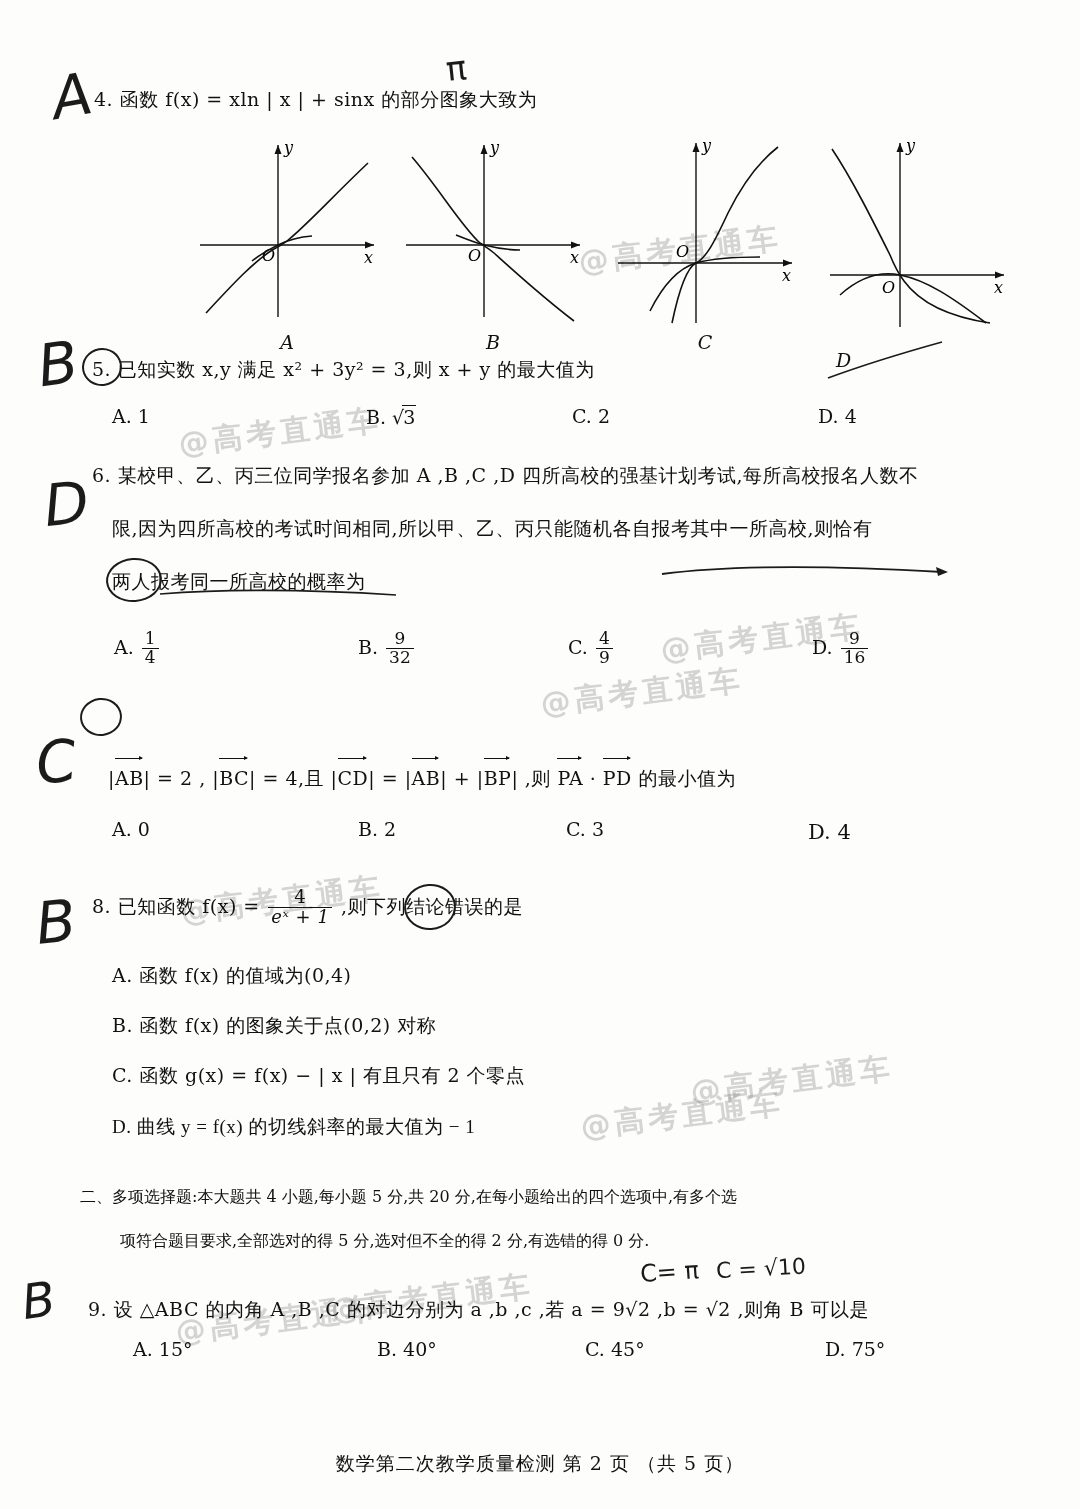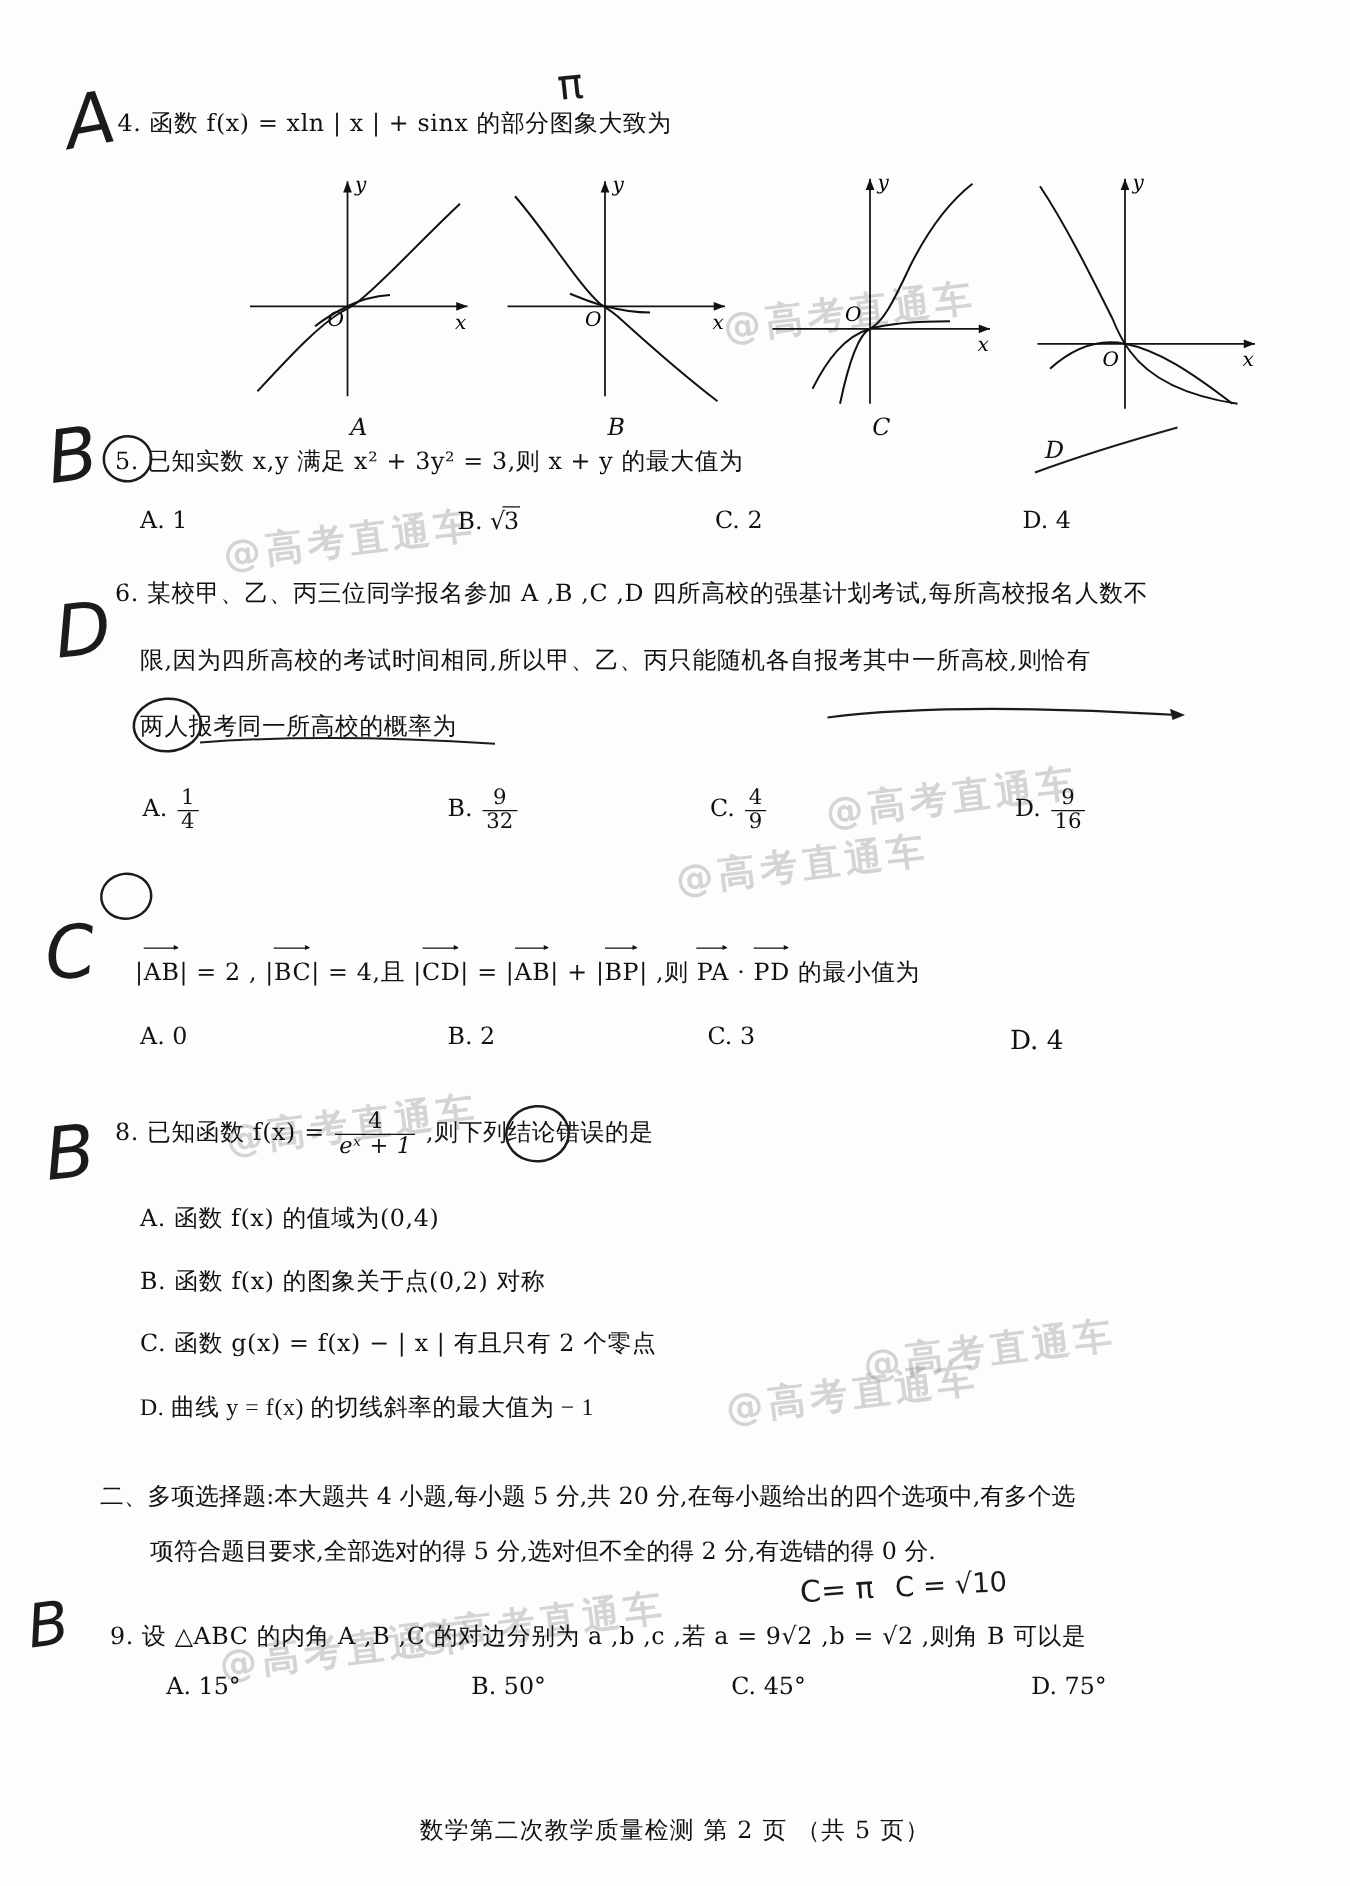--- a/index.html
+++ b/index.html
@@ -40,21 +40,21 @@
   
   .wm { position:absolute; color:rgba(120,120,120,0.30); font-size:30px; font-family:"DejaVu Sans", sans-serif; font-weight:700; letter-spacing:4px; white-space:nowrap; pointer-events:none; }
 
   
   .hand { position:absolute; color:#1a1a1a; font-family:"DejaVu Sans", sans-serif; pointer-events:none; }
   .hand-letter { font-size:58px; font-weight:500; font-style:italic; color:#1b1b1b; }
   .circ { position:absolute; border:2px solid #1b1b1b; border-radius:50%; }
 
   .footer { position:absolute; left:0; right:0; bottom:32px; text-align:center; font-size:19px; letter-spacing:1px; }
 
-  .sect { position:absolute; font-size:19px; line-height:38px; }
+  .sect { position:absolute; font-size:16px; line-height:38px; }
 
   svg { overflow:visible; }
 </style>
 </head>
 <body>
 
 <div class="page">
 
   <div class="wm" style="left:578px; top:230px; transform:rotate(-7deg);">@高考直通车</div>
   <div class="wm" style="left:178px; top:412px; transform:rotate(-7deg);">@高考直通车</div>
@@ -275,21 +275,21 @@
     <span>设 △ABC 的内角 A ,B ,C 的对边分别为 a ,b ,c ,若 a = 9√2 ,b = √2 ,则角 B 可以是</span>
   </div>
 
   <div class="opts" style="left:0; top:1338px; width:1080px; height:40px;margin-left:25px;">
     <div class="opt" style="left:108px; top:0;">
       <span>A.</span>
       <span>15°</span>
     </div>
     <div class="opt" style="left:352px; top:0;">
       <span>B.</span>
-      <span>50°</span>
+      <span>40°</span>
     </div>
     <div class="opt" style="left:560px; top:0;">
       <span>C.</span>
       <span>45°</span>
     </div>
     <div class="opt" style="left:800px; top:0;">
       <span>D.</span>
       <span>75°</span>
     </div>
   </div>

